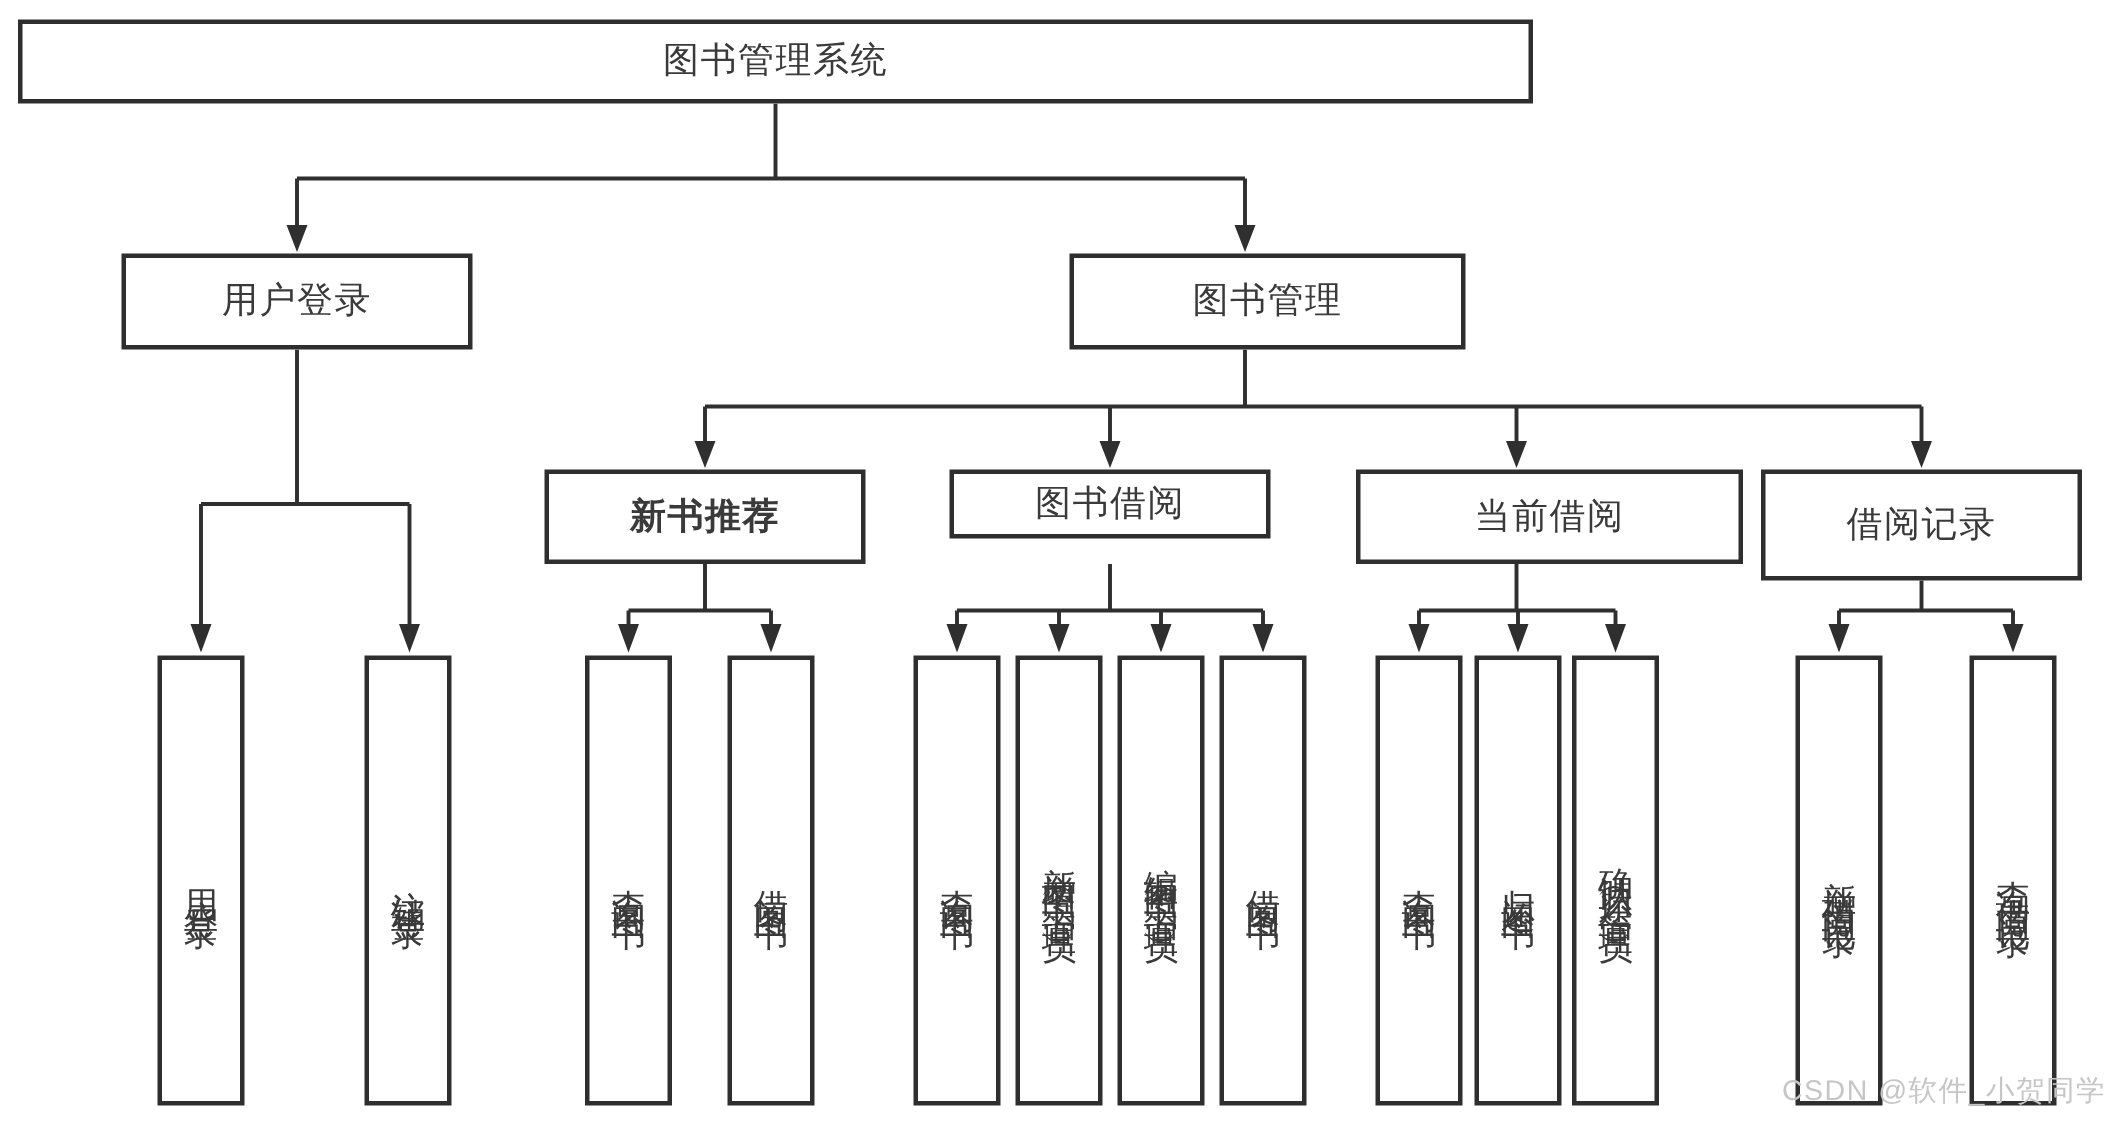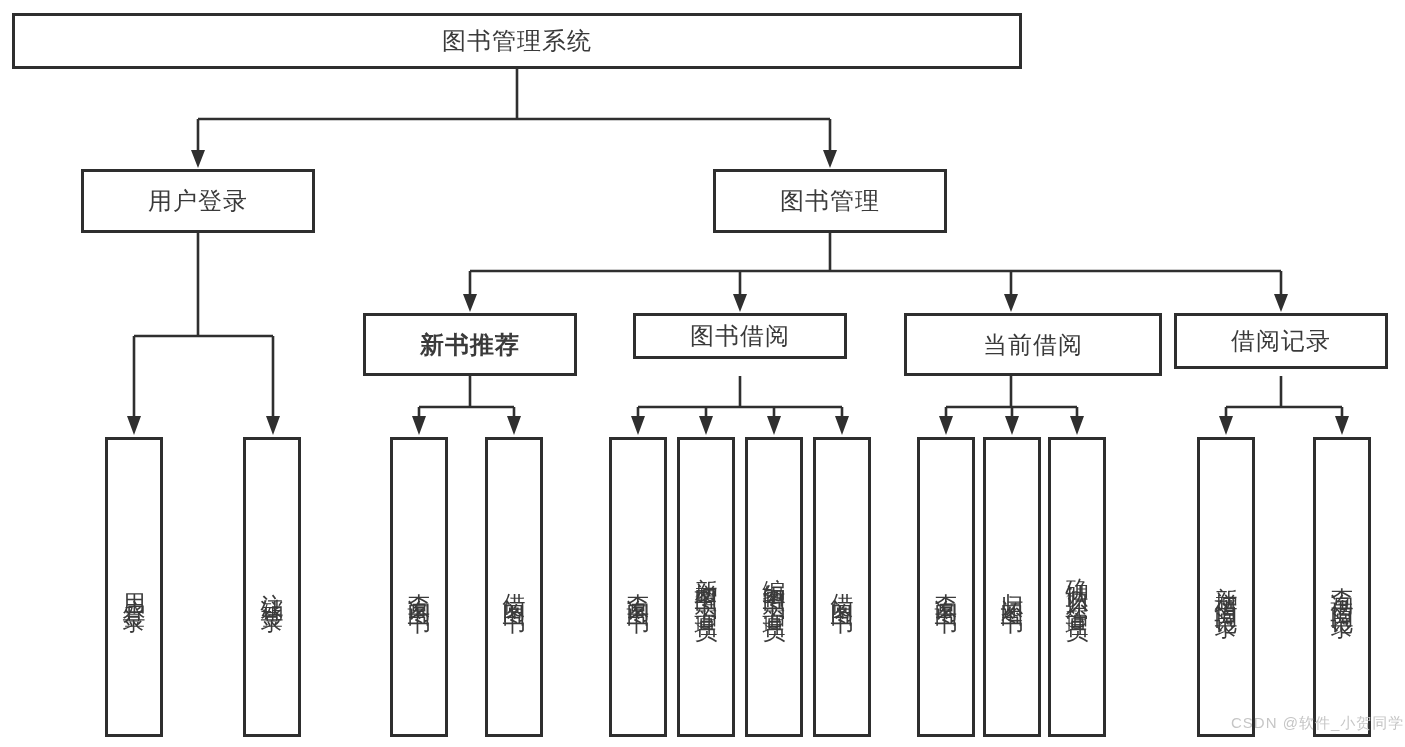--- a/index.html
+++ b/index.html
@@ -54,23 +54,23 @@
   .node.leaf .vtext {
     writing-mode: vertical-rl;
     text-orientation: mixed;
     font-size: 23px;
     letter-spacing: 6px;
     white-space: nowrap;
   }
 
   .watermark {
     position: absolute;
-    left: 1231px;
+    left: 1188px;
     top: 714px;
-    font-size: 15px;
+    font-size: 19px;
     color: var(--watermark);
     letter-spacing: 1px;
     white-space: nowrap;
   }
 </style>
 </head>
 <body>
 
 <div class="canvas">
 
@@ -106,34 +106,34 @@
       M1335 416 L1349 416 L1342 435 Z"></path>
   </svg>
 
   <div class="node" style="left:12px; top:13px; width:1010px; height:56px;">
     <span>图书管理系统</span>
   </div>
 
   <div class="node" style="left:81px; top:169px; width:234px; height:64px;">
     <span>用户登录</span>
   </div>
-  <div class="node" style="left:713px; top:169px; width:234px; height:64px;">
+  <div class="node" style="left:713px; top:169px; width:264px; height:64px;">
     <span>图书管理</span>
   </div>
 
   <div class="node" style="left:363px; top:313px; width:214px; height:63px;font-weight:bold;">
     <span>新书推荐</span>
   </div>
   <div class="node" style="left:633px; top:313px; width:214px; height:46px;">
     <span>图书借阅</span>
   </div>
   <div class="node" style="left:904px; top:313px; width:258px; height:63px;">
     <span>当前借阅</span>
   </div>
-  <div class="node" style="left:1174px; top:313px; width:214px; height:56px;">
+  <div class="node" style="left:1174px; top:313px; width:214px; height:74px;">
     <span>借阅记录</span>
   </div>
 
   <div class="node leaf" style="left:105px; top:437px; width:58px; height:300px;">
     <span class="vtext">用户登录</span>
   </div>
   <div class="node leaf" style="left:243px; top:437px; width:58px; height:300px;">
     <span class="vtext">注销登录</span>
   </div>
 

